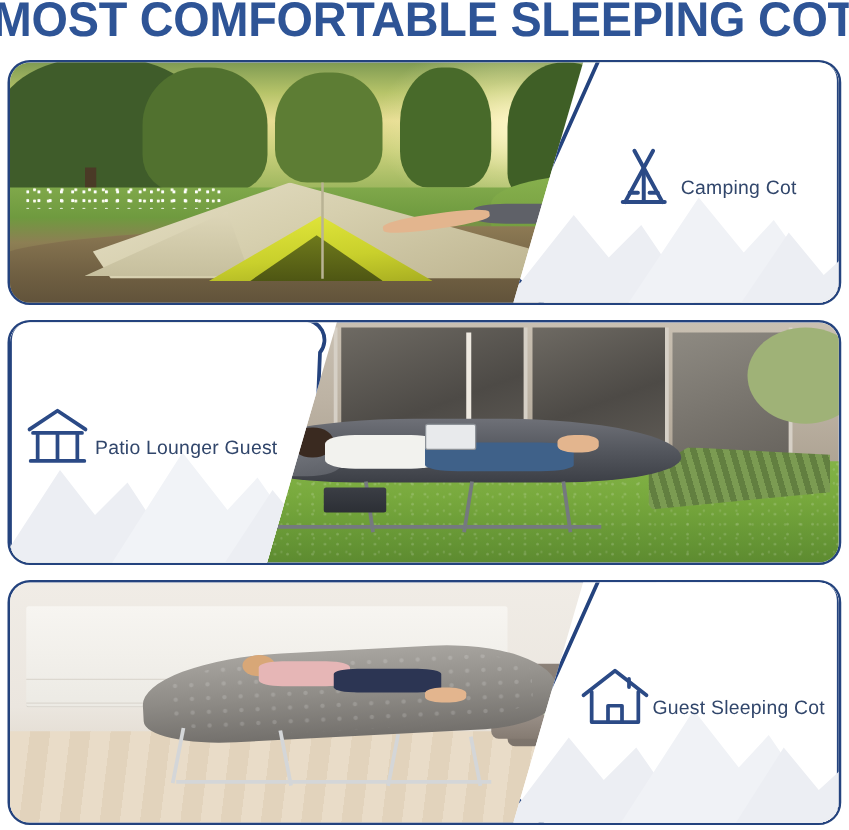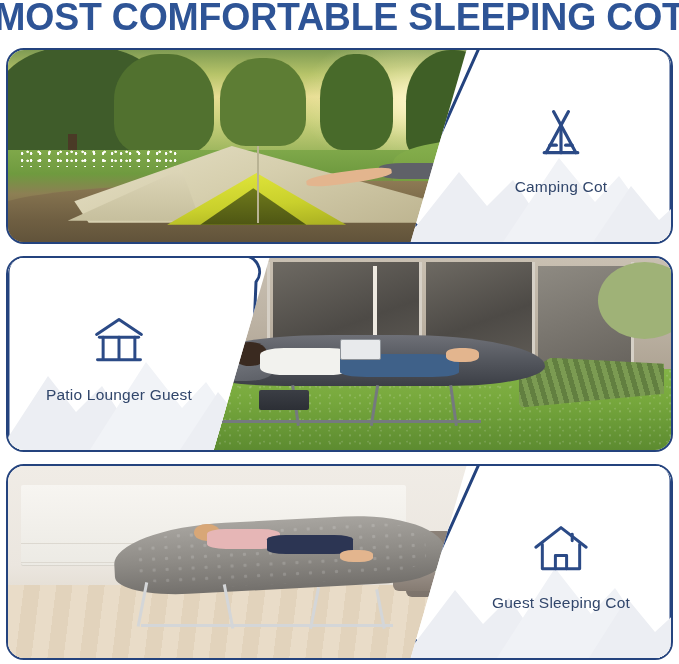--- a/index.html
+++ b/index.html
@@ -42,21 +42,21 @@
     clip-path:polygon(22% 0,100% 0,100% 100%,0% 100%);
   }
   .badge.left{left:-2px;
     -webkit-clip-path:polygon(0 0,100% 0,78% 100%,0 100%);
     clip-path:polygon(0 0,100% 0,78% 100%,0 100%);
   }
   .badge-svg{position:absolute;inset:0;width:100%;height:100%;display:block;}
 
   .badge-content{
     position:absolute;inset:0;z-index:3;
-    display:flex;flex-direction:column;align-items:center;justify-content:center;
+    display:flex;flex-direction:row;align-items:center;justify-content:center;
     padding-top:6px;box-sizing:border-box;
   }
   .badge.right .badge-content{padding-left:40px;}
   .badge.left  .badge-content{padding-right:38px;}
   .badge-icon{width:60px;height:56px;margin-bottom:16px;}
   .badge-label{
     font-size:15.5px;color:#31466b;letter-spacing:0.2px;white-space:nowrap;
     font-family:"Liberation Sans","DejaVu Sans",sans-serif;
   }
 

